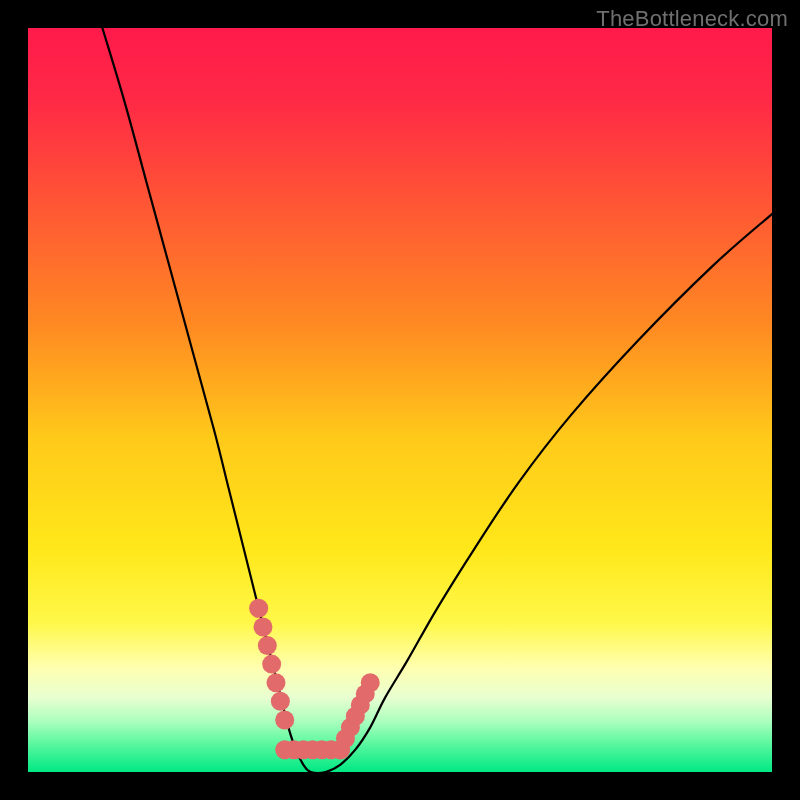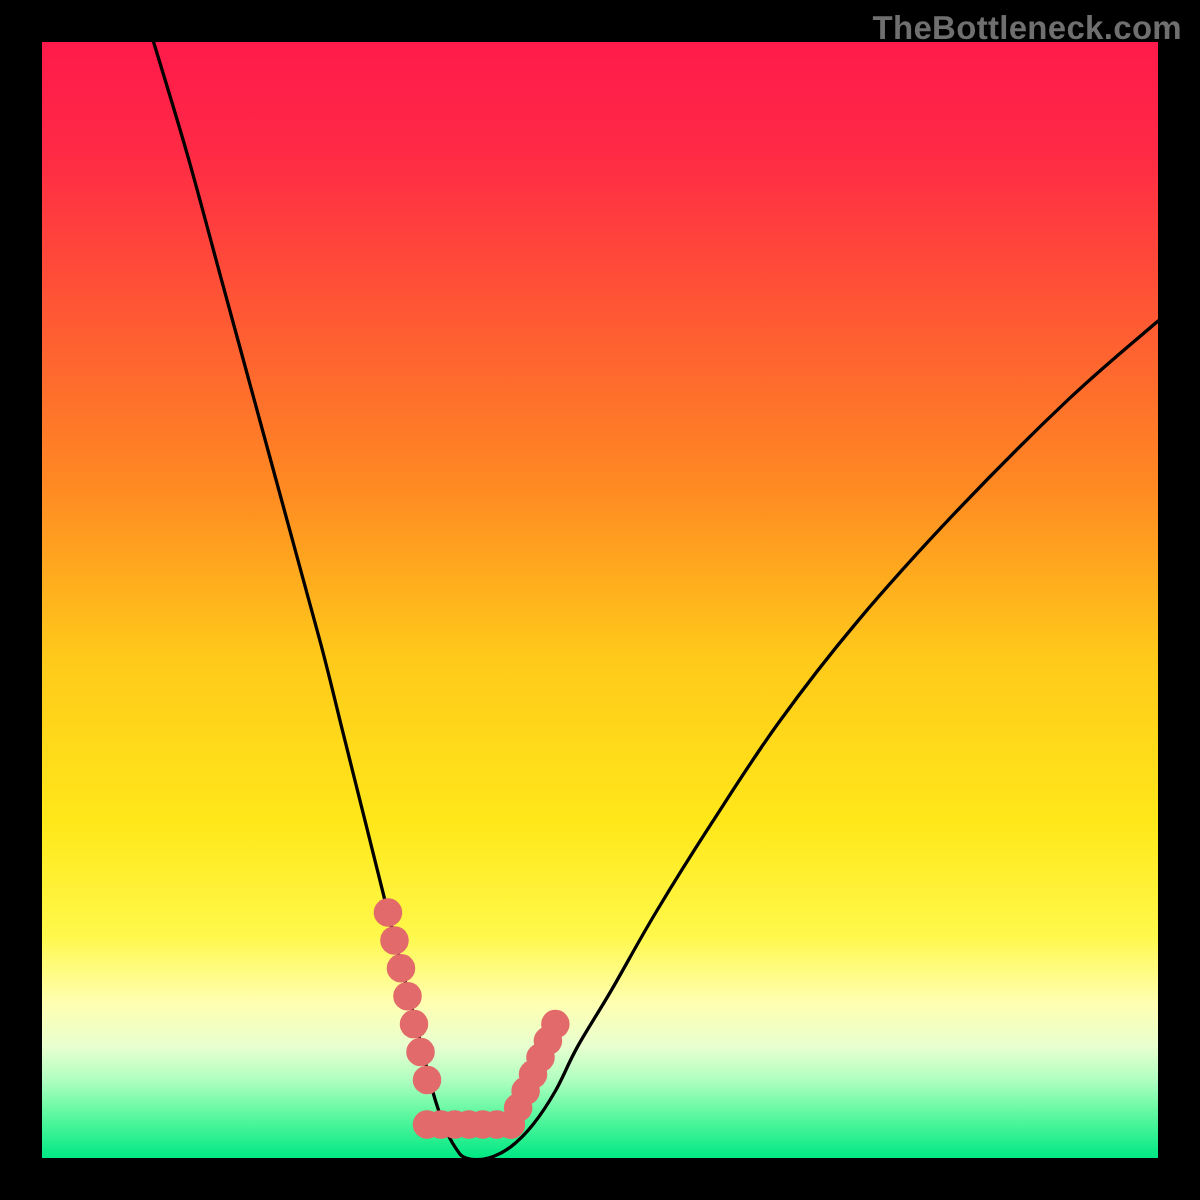--- a/index.html
+++ b/index.html
@@ -25,21 +25,21 @@
     top: 0;
     width: 744px;
     height: 744px;
   }
   .watermark {
     position: absolute;
     top: 6px;
     right: 12px;
     color: #6f6f6f;
     font-size: 22px;
-    font-weight: 700;
+    font-weight: 400;
     letter-spacing: 0.2px;
     user-select: none;
   }
   svg {
     display: block;
   }
 </style>
 </head>
 <body>
 

